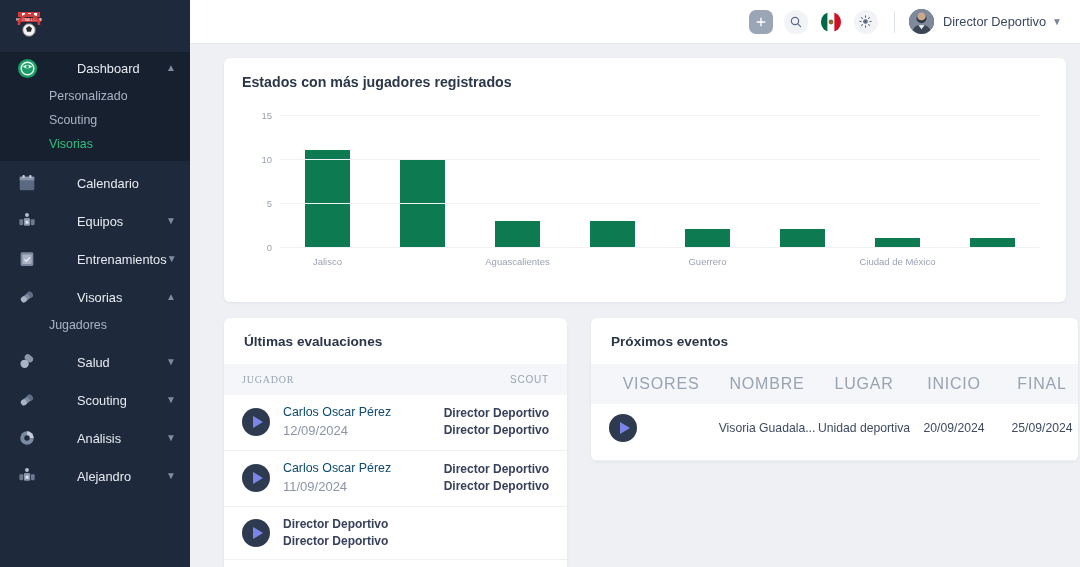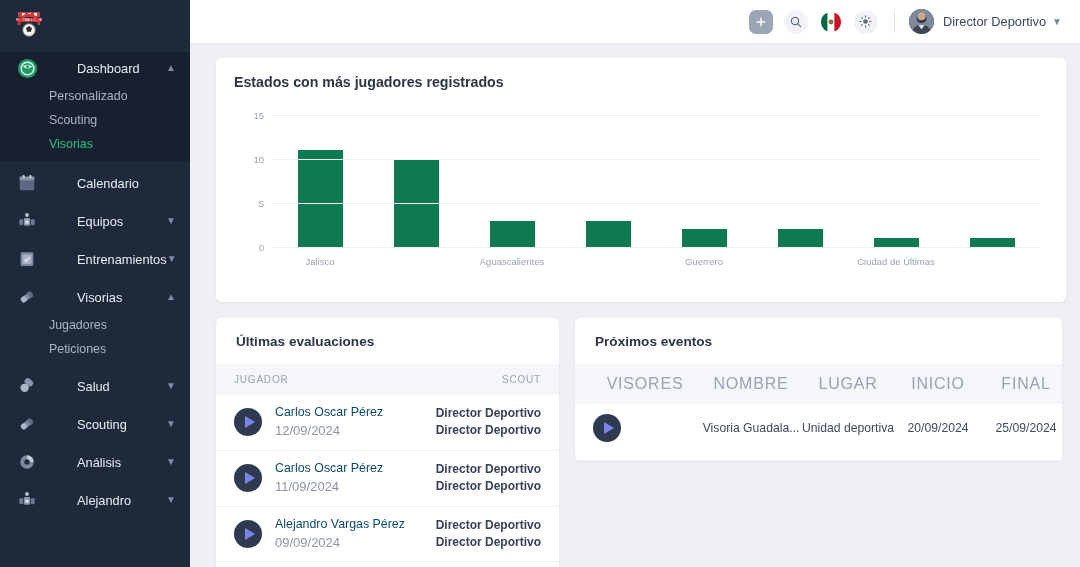--- a/index.html
+++ b/index.html
@@ -67,20 +67,21 @@
     background: #4a5568; margin-right: 9px; position: relative;
   }
   .user-name { color: #39485e; font-size: 12.8px; }
   .user-chev { color: #7a8798; font-size: 10px; margin-left: 6px; }
 
   .content { flex: 1; padding: 14px 14px 0 26px; overflow: hidden; }
 
   .card {
     background: #fff; border-radius: 6px;
     box-shadow: 0 1px 3px rgba(30,41,59,.07);
+    margin-left: 8px;
   }
   .card-title {
     font-size: 14.2px; font-weight: bold; color: #2b3648;
     padding: 16px 18px 15px 18px;
   }
   .card-title.sm { font-size: 13.6px; padding: 16px 0 15px 20px; }
 
   
   .chart-card { height: 244px; margin-bottom: 16px; }
   .chart-body { position: relative; height: 180px; margin: 0 14px 0 14px; }
@@ -100,21 +101,21 @@
 
   
   .row2 { display: flex; gap: 16px; align-items: flex-start; }
   .eval-card { width: 343px; min-width: 343px; }
   .events-card { width: 487px; min-width: 487px; }
 
   .thead {
     display: flex; background: #f4f6f9; padding: 10px 18px;
     font-size: 10px; letter-spacing: .8px; color: #9aa3b2;
   }
-  .thead .l { flex: 1; }
+  .thead .l { flex: 1; font-family: Liberation Serif, serif; }
   .thead .r { text-align: right; }
 
   .erow {
     display: flex; align-items: center; padding: 9px 18px 9px 18px;
     border-bottom: 1px solid #eef0f4;
   }
   .pavatar {
     width: 28px; height: 28px; border-radius: 50%; background: #2e3a50;
     display: flex; align-items: center; justify-content: center;
     margin-right: 13px; min-width: 28px;
@@ -230,21 +231,20 @@
             <rect x="4" y="8" width="14" height="6" rx="3" fill="#7b8aa0"></rect>
             <circle cx="6.6" cy="11" r="3.3" fill="#aab4c4"></circle>
             <rect x="13.5" y="7.4" width="4" height="7.2" rx="1.4" fill="#5f6e85"></rect>
           </g>
         </svg>
       </span>
       <span class="lbl">Visorias</span>
       <span class="chev">▲</span>
     </div>
     <div class="sb-sub">Jugadores</div>
-    <div class="sb-sub">Peticiones</div>
 
     <div class="sb-item" style="margin-top:9px">
       <span class="ico">
         <svg viewBox="0 0 22 22" width="20" height="20">
           <rect x="8" y="3.4" width="10" height="7" rx="3.5" transform="rotate(40 13 7)" fill="#8a97ab"></rect>
           <circle cx="8.4" cy="13" r="4.6" fill="#aab4c4"></circle>
         </svg>
       </span>
       <span class="lbl">Salud</span>
       <span class="chev">▼</span>
@@ -385,21 +385,21 @@
               <div class="gridline" style="top: 0%;"></div>
               <div class="ytick" style="top: 0%;">15</div>
             </div>
           <div class="xlabels" id="xlabels">
               <div class="xl">Jalisco</div>
               <div class="xl"></div>
               <div class="xl">Aguascalientes</div>
               <div class="xl"></div>
               <div class="xl">Guerrero</div>
               <div class="xl"></div>
-              <div class="xl">Ciudad de Últimas</div>
+              <div class="xl">Ciudad de México</div>
               <div class="xl"></div>
             </div>
         </div>
       </section>
 
       <div class="row2">
 
         <section class="card eval-card">
           <div class="card-title sm">Últimas evaluaciones</div>
           <div class="thead">
@@ -429,24 +429,20 @@
                   <div class="edate">11/09/2024</div>
                 </div>
                 <div class="ecol-r">
                   <div class="escout">Director Deportivo</div>
                   <div class="escout">Director Deportivo</div>
                 </div>
               </div>
               <div class="erow">
                 <div class="pavatar">
                   <div class="ptri"></div>
-                </div>
-                <div class="ecol-l">
-                  <div class="ename">Alejandro Vargas Pérez</div>
-                  <div class="edate">09/09/2024</div>
                 </div>
                 <div class="ecol-r">
                   <div class="escout">Director Deportivo</div>
                   <div class="escout">Director Deportivo</div>
                 </div>
               </div>
               <div class="erow">
                 <div class="pavatar"></div>
                 <div class="ecol-r">
                   <div class="escout"></div>

